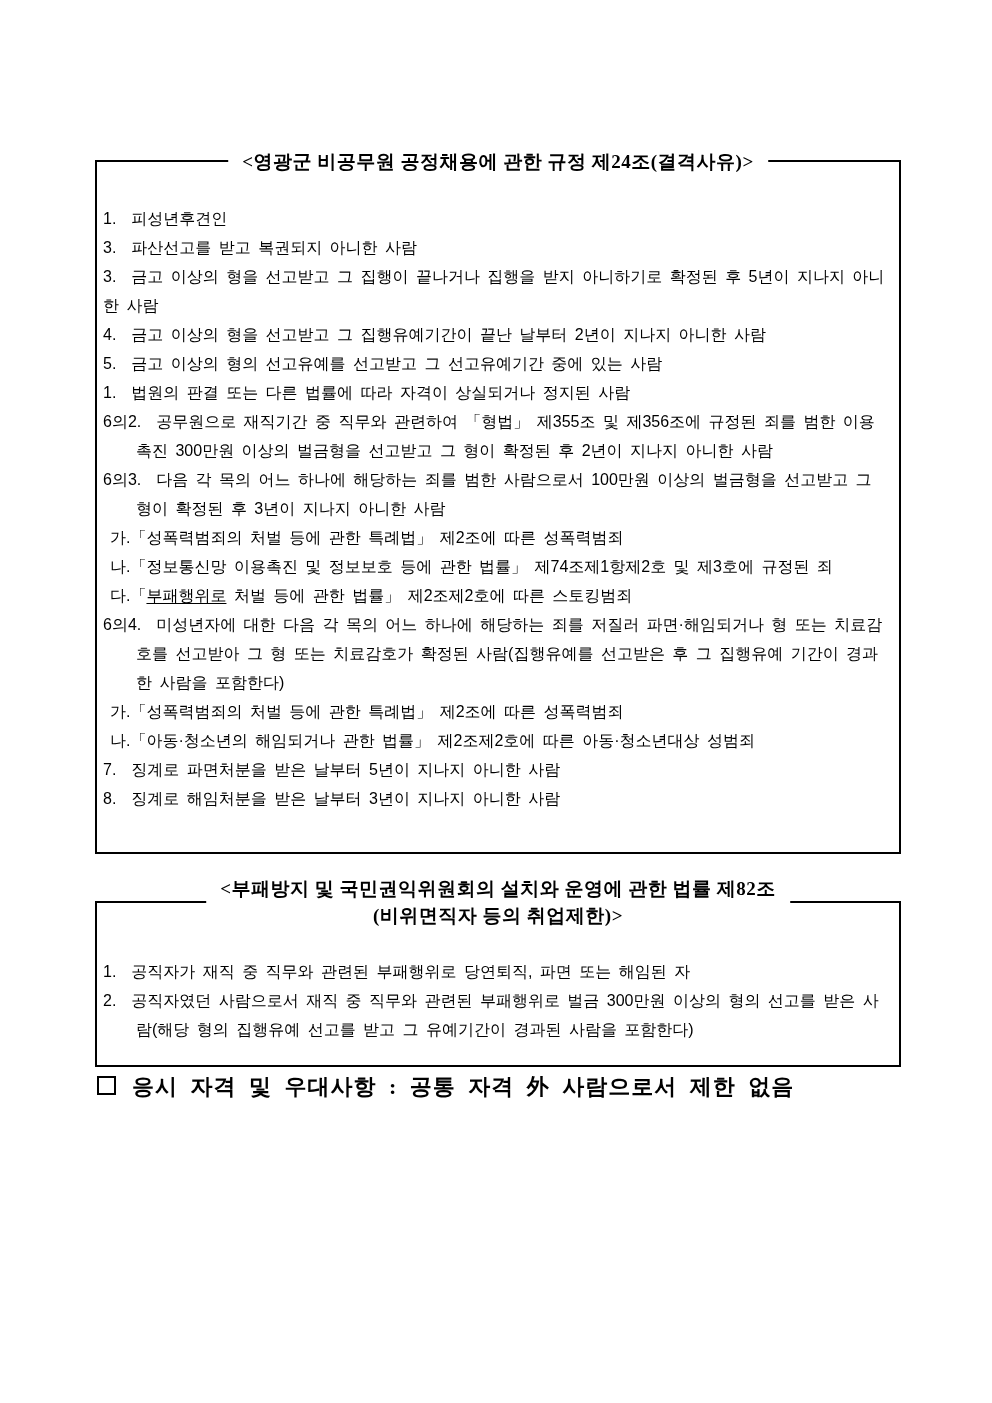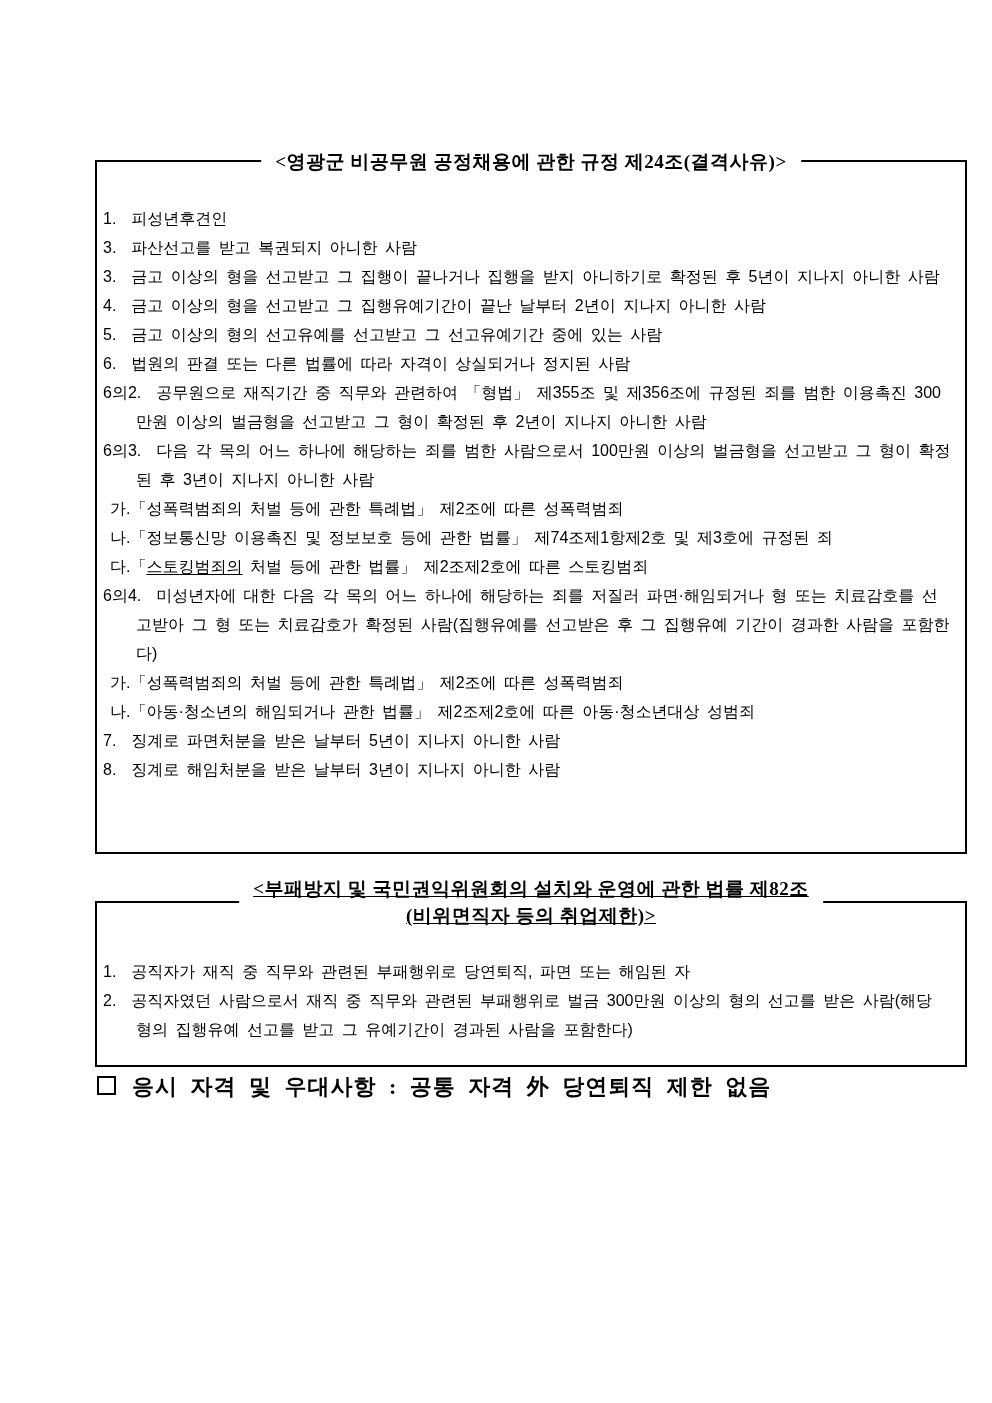--- a/index.html
+++ b/index.html
@@ -11,21 +11,21 @@
   }
   .page {
     position: relative;
     width: 992px; height: 1403px;
     background: #ffffff;
     overflow: hidden;
   }
   .law-box {
     position: absolute;
     left: 95px;
-    width: 872px;
+    width: 806px;
     border: 2px solid #000000;
     background: #ffffff;
   }
   .box1 { top: 160px; height: 694px; }
   .box2 { top: 901px; height: 166px; }
   .box-title {
     position: absolute;
     left: 50%;
     transform: translateX(-50%);
     background: #ffffff;
@@ -33,21 +33,21 @@
     text-align: center;
     font-family: "Liberation Serif", serif;
     font-weight: bold;
     font-size: 19px;
     line-height: 27px;
     letter-spacing: 0.5px;
     white-space: nowrap;
   }
   .box1 .box-title { top: -14px; }
   .box2 .box-title { top: -28px; }
-  .box-title .t-line { white-space: nowrap; text-decoration: underline; }
+  .box-title .t-line { white-space: nowrap; }
   .law-list {
     margin: 42px 14px 0 6px;
     font-size: 16px;
     line-height: 29px;
     word-spacing: 3px;
     letter-spacing: 0px;
   }
   .box2 .law-list { margin-top: 54px; }
   .line { white-space: pre-wrap; }
   .hang { padding-left: 33px; text-indent: -33px; }
@@ -80,42 +80,42 @@
 <div class="page">
 
   <section class="law-box box1">
     <div class="box-title">&lt;영광군 비공무원 공정채용에 관한 규정 제24조(결격사유)&gt;</div>
     <div class="law-list">
         <div class="line"><span>1.  피성년후견인</span></div>
         <div class="line"><span>3.  파산선고를 받고 복권되지 아니한 사람</span></div>
         <div class="line"><span>3.  금고 이상의 형을 선고받고 그 집행이 끝나거나 집행을 받지 아니하기로 확정된 후 5년이 지나지 아니한 사람</span></div>
         <div class="line"><span>4.  금고 이상의 형을 선고받고 그 집행유예기간이 끝난 날부터 2년이 지나지 아니한 사람</span></div>
         <div class="line"><span>5.  금고 이상의 형의 선고유예를 선고받고 그 선고유예기간 중에 있는 사람</span></div>
-        <div class="line"><span>6.  법원의 판결 또는 다른 법률에 따라 자격이 상실되거나 정지된 사람</span></div>
+        <div class="line"><span>1.  법원의 판결 또는 다른 법률에 따라 자격이 상실되거나 정지된 사람</span></div>
         <div class="line hang"><span>6의2.  공무원으로 재직기간 중 직무와 관련하여 「형법」 제355조 및 제356조에 규정된 죄를 범한 이용촉진 300만원 이상의 벌금형을 선고받고 그 형이 확정된 후 2년이 지나지 아니한 사람</span></div>
         <div class="line hang"><span>6의3.  다음 각 목의 어느 하나에 해당하는 죄를 범한 사람으로서 100만원 이상의 벌금형을 선고받고 그 형이 확정된 후 3년이 지나지 아니한 사람</span></div>
         <div class="line sub"><span>가.「성폭력범죄의 처벌 등에 관한 특례법」 제2조에 따른 성폭력범죄</span></div>
         <div class="line sub"><span>나.「정보통신망 이용촉진 및 정보보호 등에 관한 법률」 제74조제1항제2호 및 제3호에 규정된 죄</span></div>
-        <div class="line sub"><span>다.「</span><span class="u">스토킹범죄의</span><span> 처벌 등에 관한 법률」 제2조제2호에 따른 스토킹범죄</span></div>
+        <div class="line sub"><span>다.「</span><span class="u">부패행위로</span><span> 처벌 등에 관한 법률」 제2조제2호에 따른 스토킹범죄</span></div>
         <div class="line hang"><span>6의4.  미성년자에 대한 다음 각 목의 어느 하나에 해당하는 죄를 저질러 파면·해임되거나 형 또는 치료감호를 선고받아 그 형 또는 치료감호가 확정된 사람(집행유예를 선고받은 후 그 집행유예 기간이 경과한 사람을 포함한다)</span></div>
         <div class="line sub"><span>가.「성폭력범죄의 처벌 등에 관한 특례법」 제2조에 따른 성폭력범죄</span></div>
         <div class="line sub"><span>나.「아동·청소년의 해임되거나 관한 법률」 제2조제2호에 따른 아동·청소년대상 성범죄</span></div>
         <div class="line"><span>7.  징계로 파면처분을 받은 날부터 5년이 지나지 아니한 사람</span></div>
         <div class="line"><span>8.  징계로 해임처분을 받은 날부터 3년이 지나지 아니한 사람</span></div>
       </div>
   </section>
 
   <section class="law-box box2">
     <div class="box-title">
       <div class="t-line">&lt;부패방지 및 국민권익위원회의 설치와 운영에 관한 법률 제82조</div>
       <div class="t-line">(비위면직자 등의 취업제한)&gt;</div>
     </div>
     <div class="law-list">
         <div class="line"><span>1.  공직자가 재직 중 직무와 관련된 부패행위로 당연퇴직, 파면 또는 해임된 자</span></div>
         <div class="line hang"><span>2.  공직자였던 사람으로서 재직 중 직무와 관련된 부패행위로 벌금 300만원 이상의 형의 선고를 받은 사람(해당 형의 집행유예 선고를 받고 그 유예기간이 경과된 사람을 포함한다)</span></div>
       </div>
   </section>
 
   <div class="footer-heading">
-    <span class="checkbox-glyph"></span><span>응시 자격 및 우대사항 : 공통 자격 外 당연퇴직 제한 없음</span>
+    <span class="checkbox-glyph"></span><span>응시 자격 및 우대사항 : 공통 자격 外 사람으로서 제한 없음</span>
   </div>
 
 </div>
 
 </body></html>

